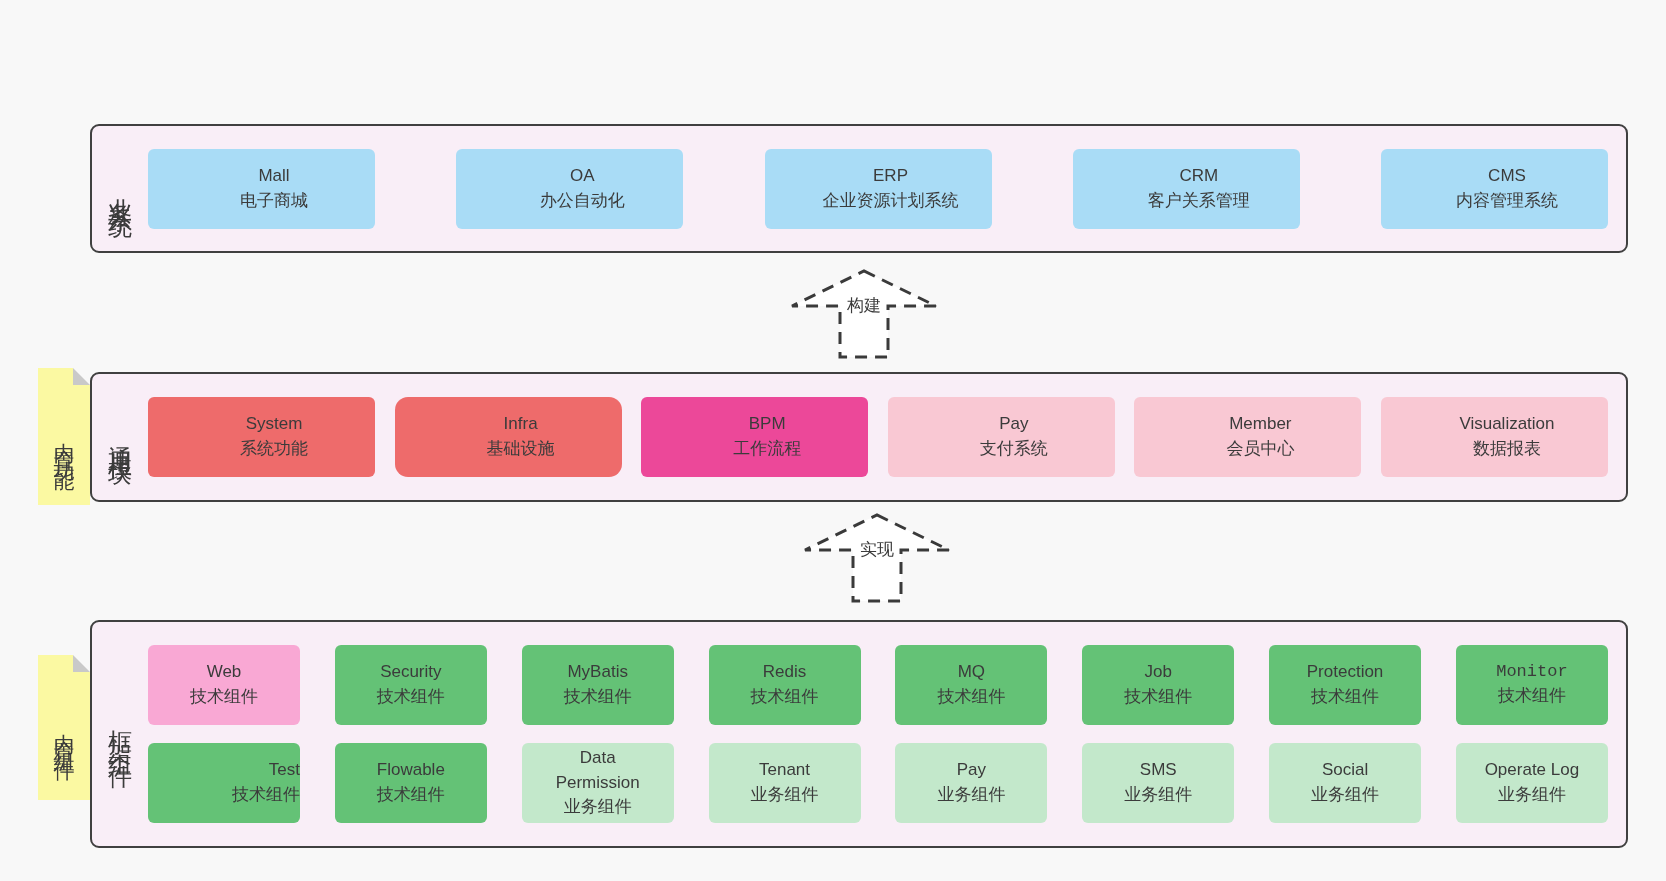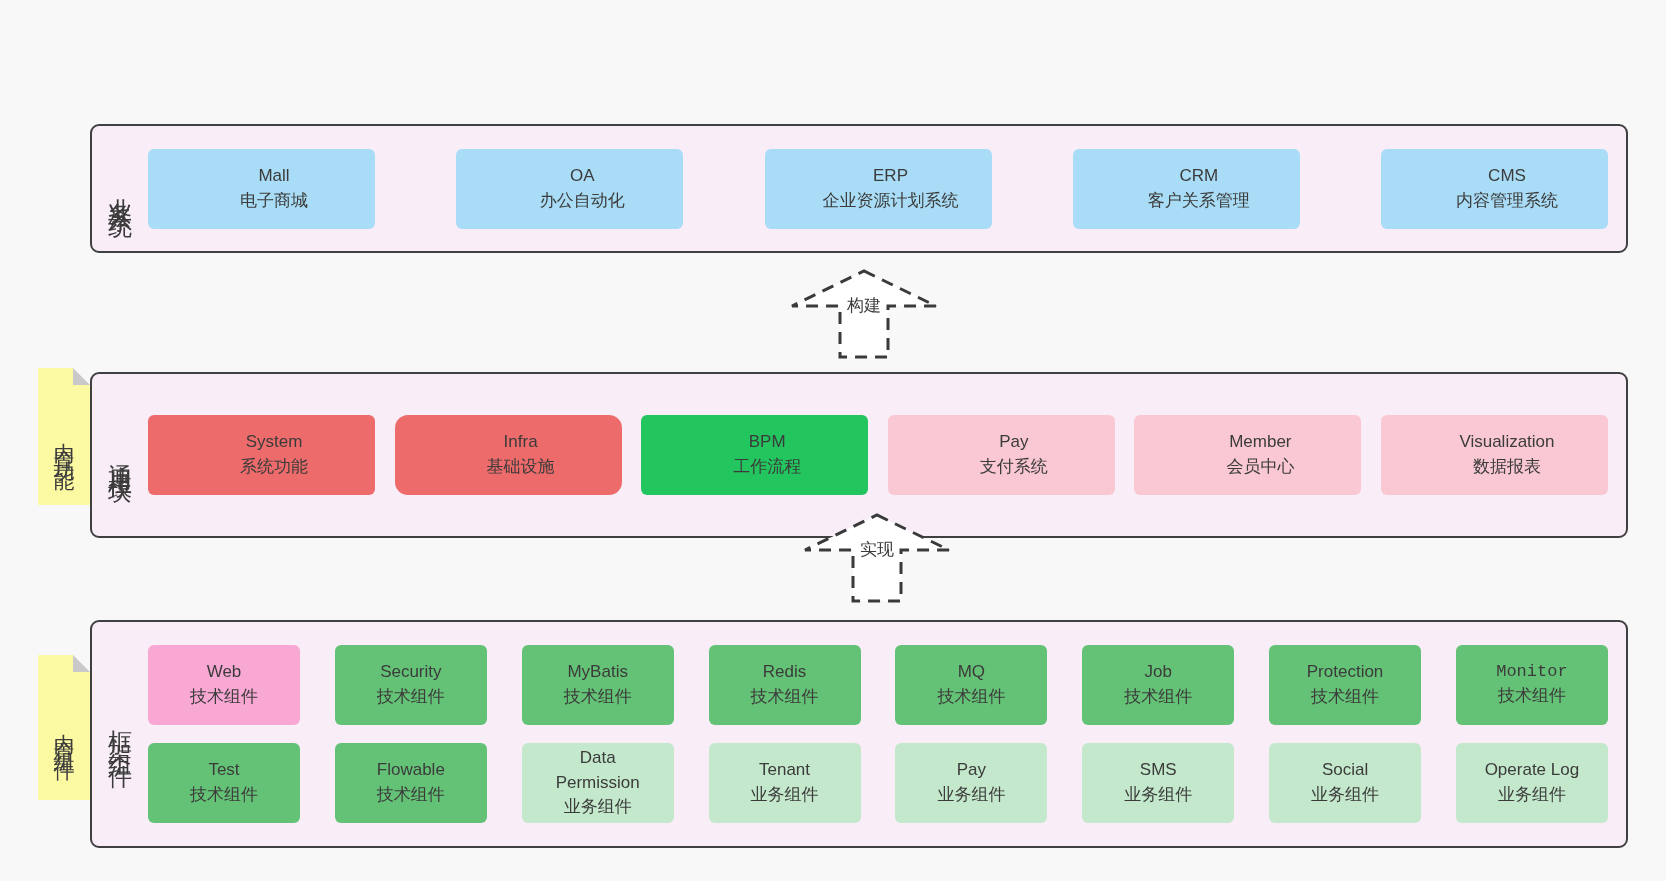--- a/index.html
+++ b/index.html
@@ -18,21 +18,21 @@
     position: absolute;
     left: 90px;
     width: 1538px;
     box-sizing: border-box;
     background: var(--band-bg, #f9eef7);
     border: 2px solid var(--band-border, #404040);
     border-radius: 9px;
     display: flex;
   }
   .band-business   { top: 124px; height: 129px; }
-  .band-modules    { top: 372px; height: 166px; }
+  .band-modules    { top: 372px; height: 130px; }
   .band-components { top: 620px; height: 228px; }
   .band-label {
     width: 56px;
     display: flex;
     align-items: center;
     justify-content: center;
     writing-mode: vertical-lr;
     text-orientation: upright;
     font-size: 24px;
     color: var(--text, #3b3b3b);
@@ -161,21 +161,21 @@
     <div class="rows">
         <div class="box-row">
           <div class="box" style="background: rgb(238, 107, 107);">
             <div class="box-name">System</div>
             <div class="box-sub">系统功能</div>
           </div>
           <div class="box" style="background: rgb(238, 107, 107); border-radius: 13px;">
             <div class="box-name">Infra</div>
             <div class="box-sub">基础设施</div>
           </div>
-          <div class="box" style="background: #22c55e; text-align: right;">
+          <div class="box" style="background: #ec4899; text-align: right;">
             <div class="box-name">BPM</div>
             <div class="box-sub">工作流程</div>
           </div>
           <div class="box" style="background: rgb(249, 200, 211);">
             <div class="box-name">Pay</div>
             <div class="box-sub">支付系统</div>
           </div>
           <div class="box" style="background: rgb(249, 200, 211);">
             <div class="box-name">Member</div>
             <div class="box-sub">会员中心</div>
@@ -231,21 +231,21 @@
           <div class="box" style="background: rgb(100, 194, 118);">
             <div class="box-name">Protection</div>
             <div class="box-sub">技术组件</div>
           </div>
           <div class="box" style="background: rgb(100, 194, 118); font-family: Liberation Mono, monospace;">
             <div class="box-name">Monitor</div>
             <div class="box-sub">技术组件</div>
           </div>
         </div>
         <div class="box-row">
-          <div class="box" style="background: rgb(100, 194, 118);">
+          <div class="box" style="background: rgb(100, 194, 118); align-items: flex-end;">
             <div class="box-name">Test</div>
             <div class="box-sub">技术组件</div>
           </div>
           <div class="box" style="background: rgb(100, 194, 118);">
             <div class="box-name">Flowable</div>
             <div class="box-sub">技术组件</div>
           </div>
           <div class="box" style="background: rgb(195, 232, 203);">
             <div class="box-name">Data
 Permission</div>

